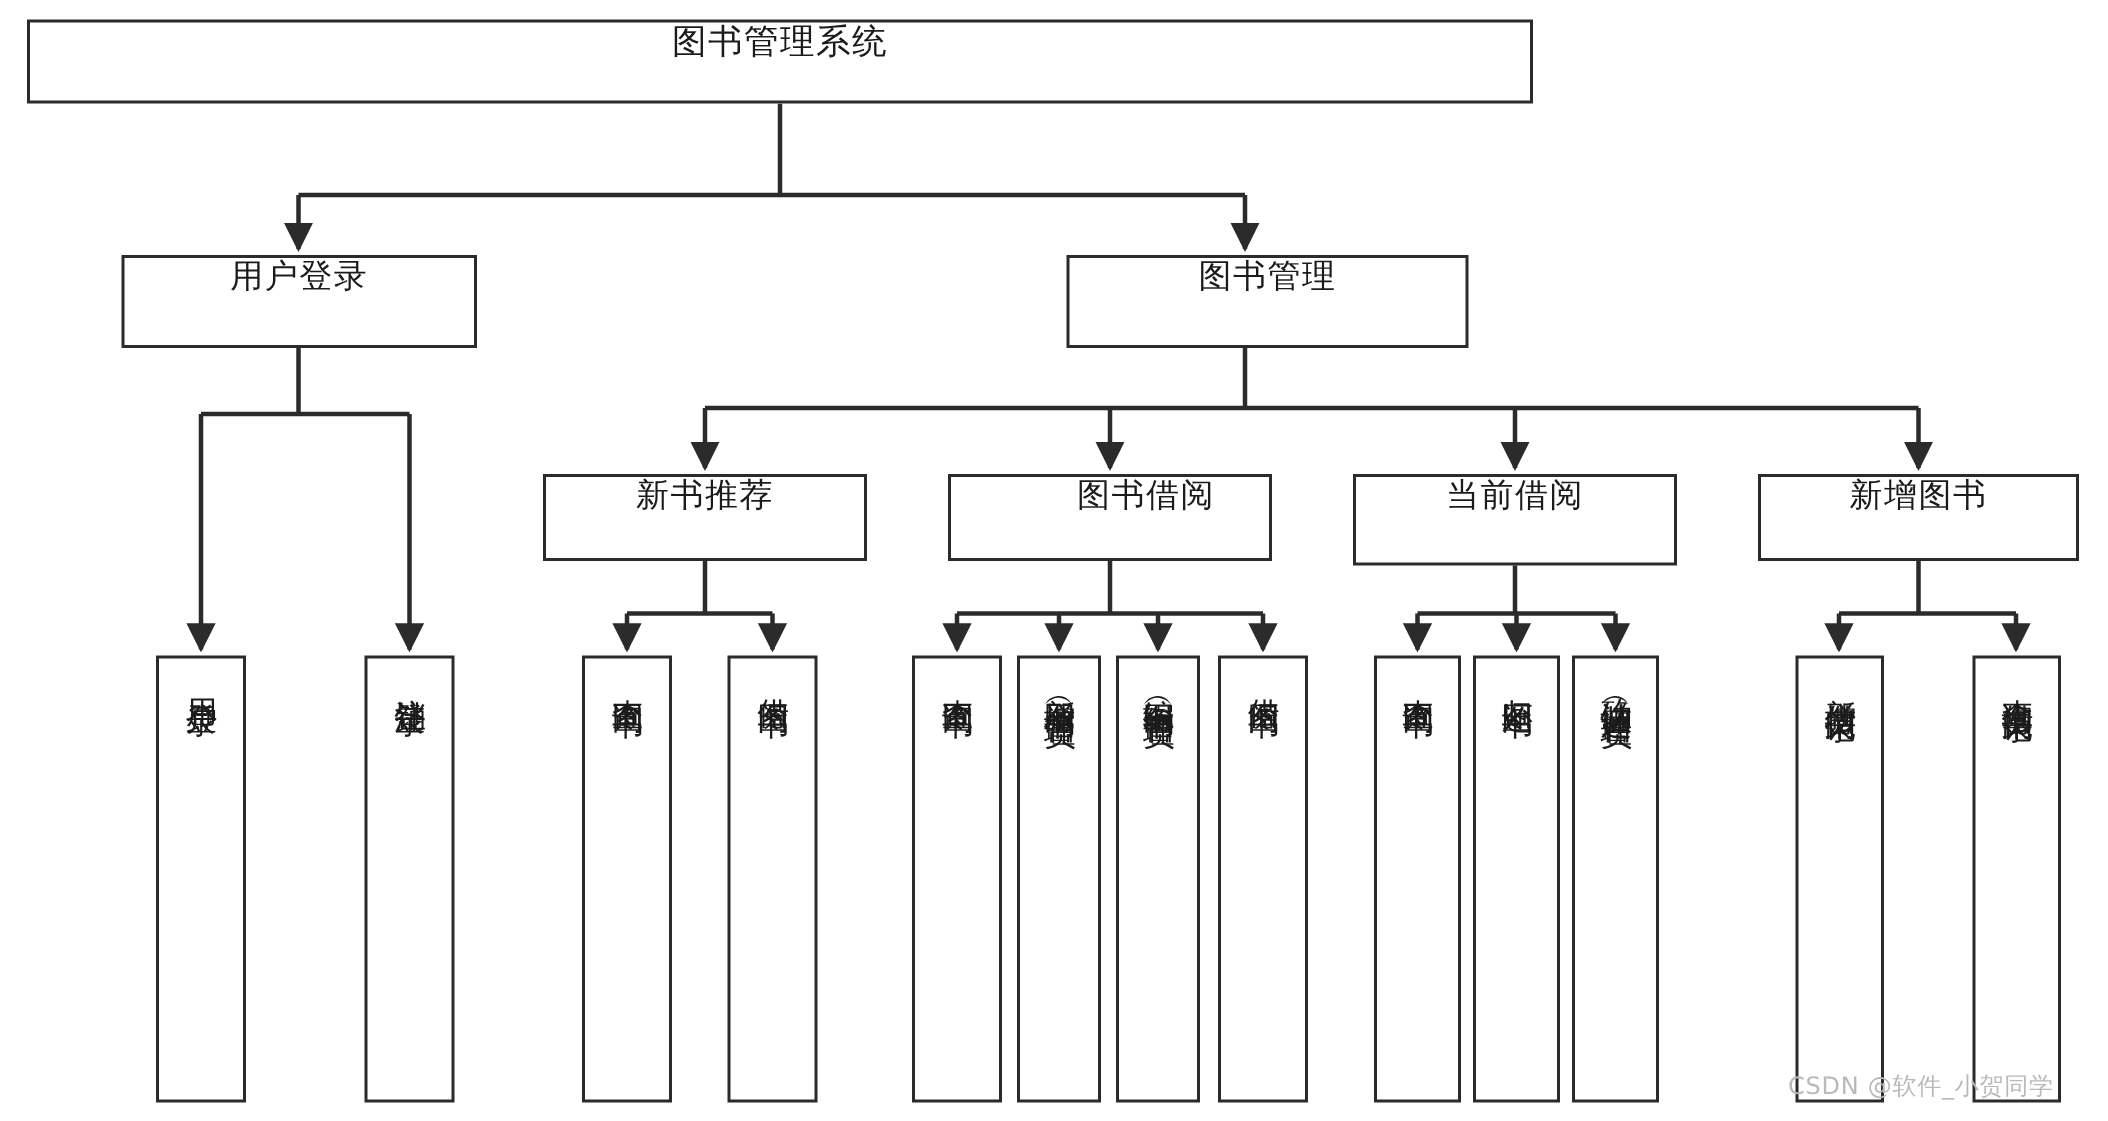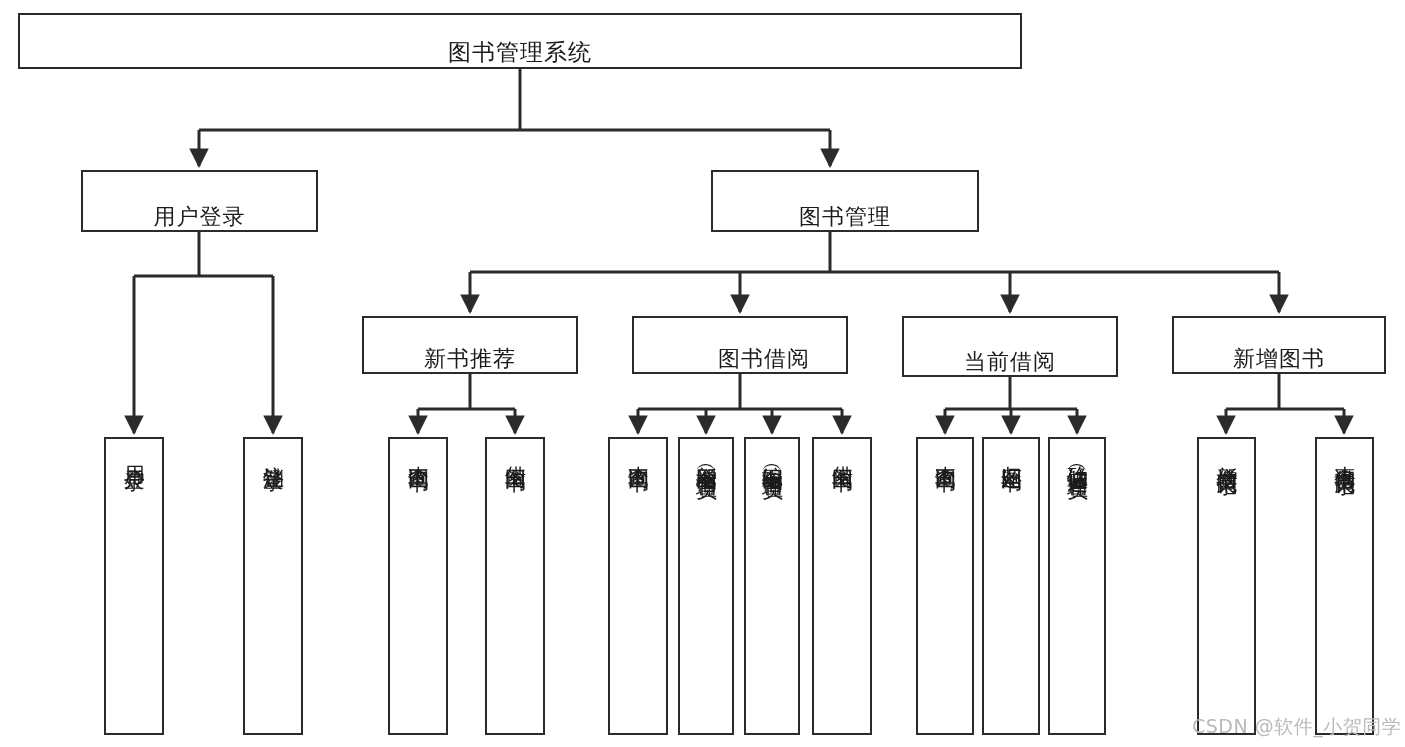--- a/index.html
+++ b/index.html
@@ -24,21 +24,21 @@
     width: 1405px;
     height: 747px;
     pointer-events: none;
   }
   .node {
     position: absolute;
     box-sizing: border-box;
     border: 2px solid #2b2b2b;
     background: #ffffff;
     display: flex;
-    align-items: flex-end;
+    align-items: flex-start;
     justify-content: center;
     color: #1b1b1b;
   }
   .node.horiz {
     font-size: 22px;
     letter-spacing: 1px;
     line-height: 1.2;
   }
   .node.root {
     font-size: 23px;
@@ -53,21 +53,21 @@
     text-orientation: upright;
     -webkit-writing-mode: vertical-rl;
     font-size: 21px;
     line-height: 1.28;
     letter-spacing: 2px;
     white-space: nowrap;
     color: #1b1b1b;
   }
   .watermark {
     position: absolute;
-    font-size: 19px;
+    font-size: 16px;
     color: #b9b9b9;
     letter-spacing: 0.5px;
     white-space: nowrap;
     user-select: none;
   }
 </style>
 </head>
 <body>
 
 <div id="canvas">

